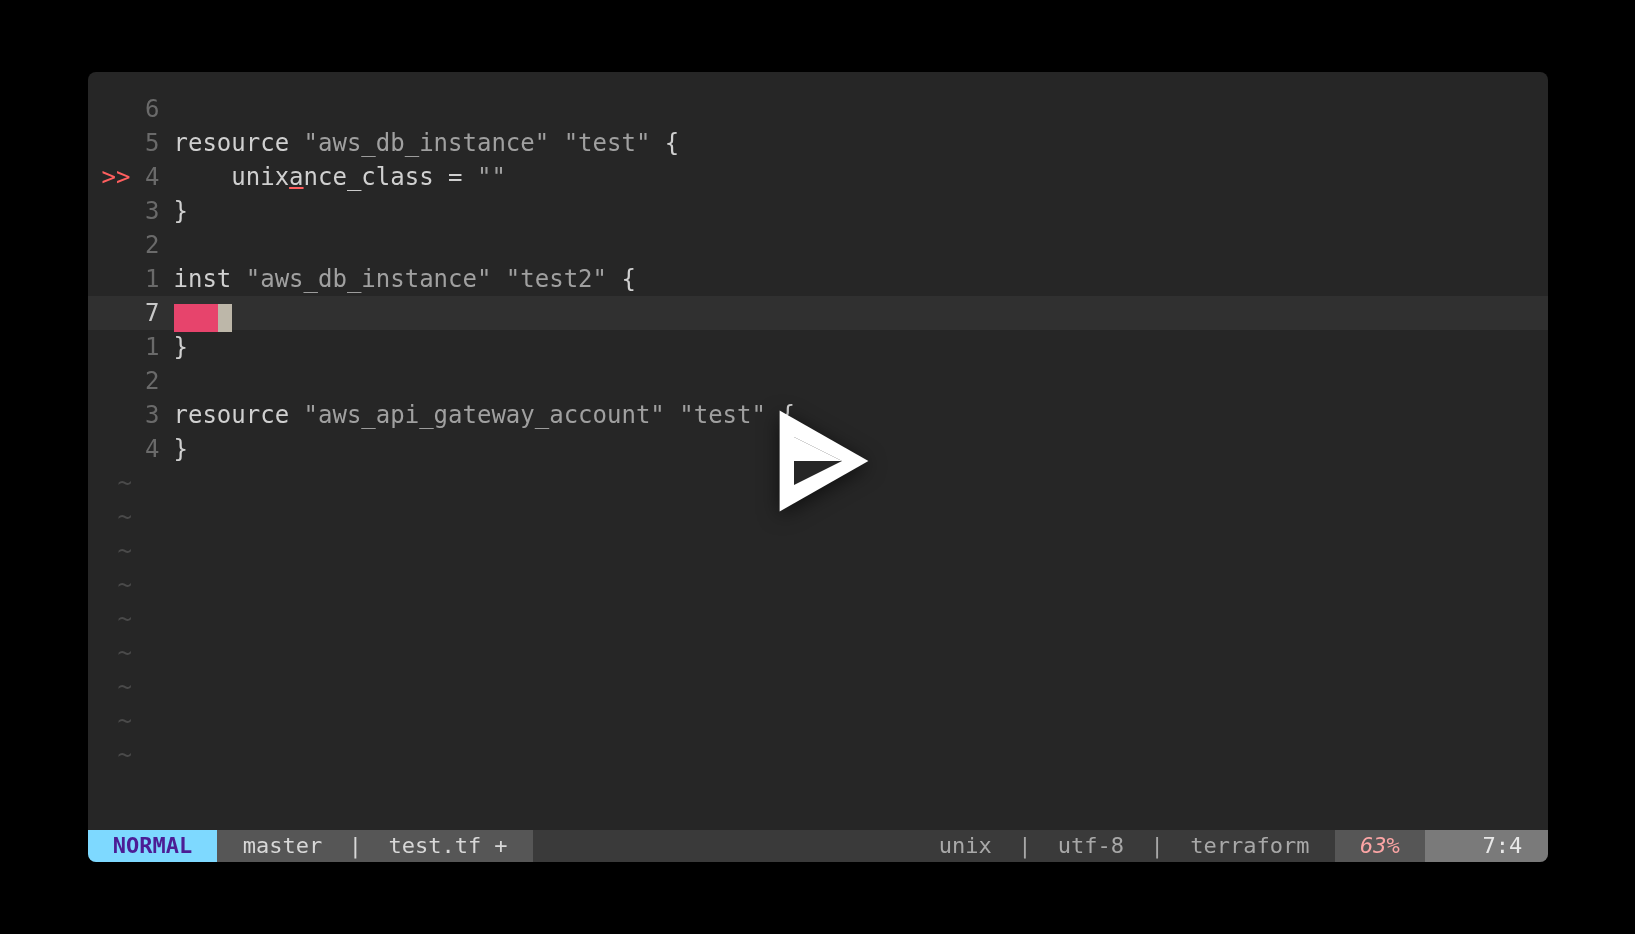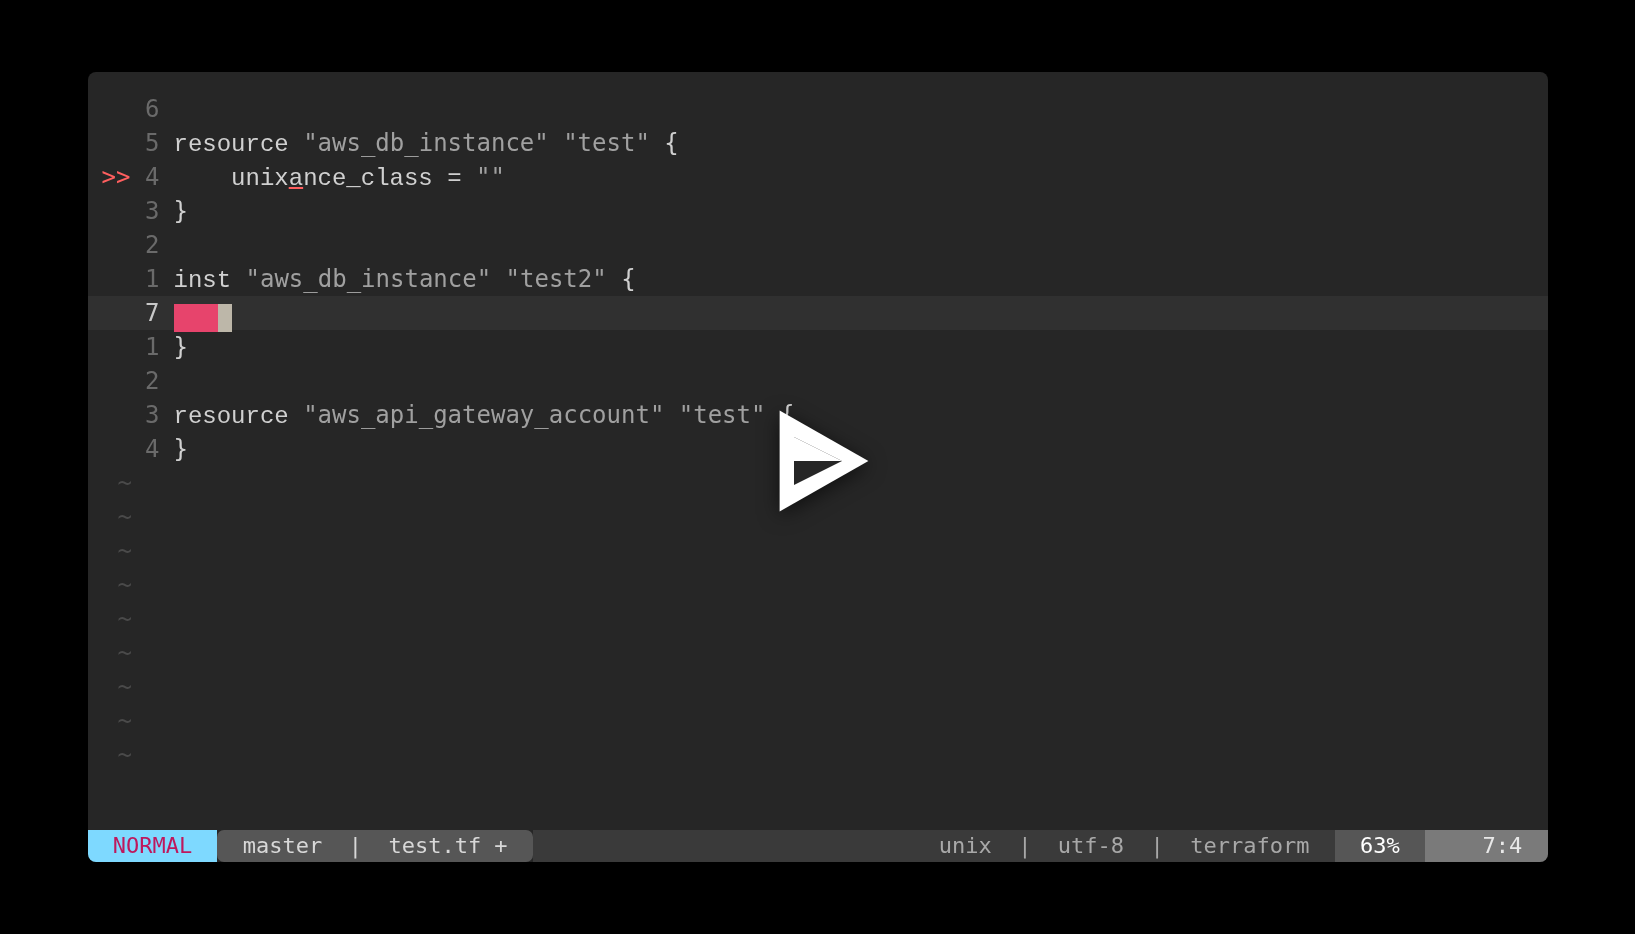--- a/index.html
+++ b/index.html
@@ -43,21 +43,21 @@
     color: #ff5f5f;
   }
   .lnum {
     width: 46px;
     text-align: right;
     padding-right: 14px;
     color: #6a6a6a;
   }
   .row.current .lnum { color: #c8c8c8; }
   .code { flex: 1; }
-  .kw   { color: #d0d0d0; font-family: Liberation Mono, monospace; }
+  .kw   { color: #d0d0d0; }
   .str  { color: #a0a0a0; }
   .brace{ color: #d0d0d0; }
   .ul   { text-decoration: underline; text-decoration-color: #ff5f5f; }
   .tilde {
     color: #4a4a4a;
     padding-left: 30px;
     height: 34px;
     line-height: 34px;
   }
   .cursorcell {
@@ -80,25 +80,25 @@
     vertical-align:middle;
   }
   
   .status {
     height: 32px;
     display: flex;
     font-size: 22px;
     line-height: 32px;
   }
   .seg { padding: 0 12px; white-space: pre; }
-  .seg-mode   { background:#7ed9ff; color:#be185d; font-weight:normal; }
-  .seg-branch { background:#565656; color:#d8d8d8;border-radius:7px; }
+  .seg-mode   { background:#7ed9ff; color:#4c1d95; font-weight:bold; }
+  .seg-branch { background:#565656; color:#d8d8d8; }
   .seg-spacer { background:#3a3a3a; flex:1; }
   .seg-fileinfo { background:#3a3a3a; color:#a8a8a8; }
-  .seg-pct    { background:#565656; color:#ffffff; }
+  .seg-pct    { background:#565656; color:#fca5a5;font-style:italic; }
   .seg-pos    { background:#7a7a7a; color:#e8e8e8;padding-left:31px; }
   .seg-err    { background:#ff7b7b; color:#2a0000; }
   
   .play {
     position:absolute;
     left:50%; top:50%;
     transform:translate(-50%,-55%);
     width:120px; height:120px;
     filter: drop-shadow(0 4px 10px rgba(0,0,0,.6));
     cursor:pointer;

